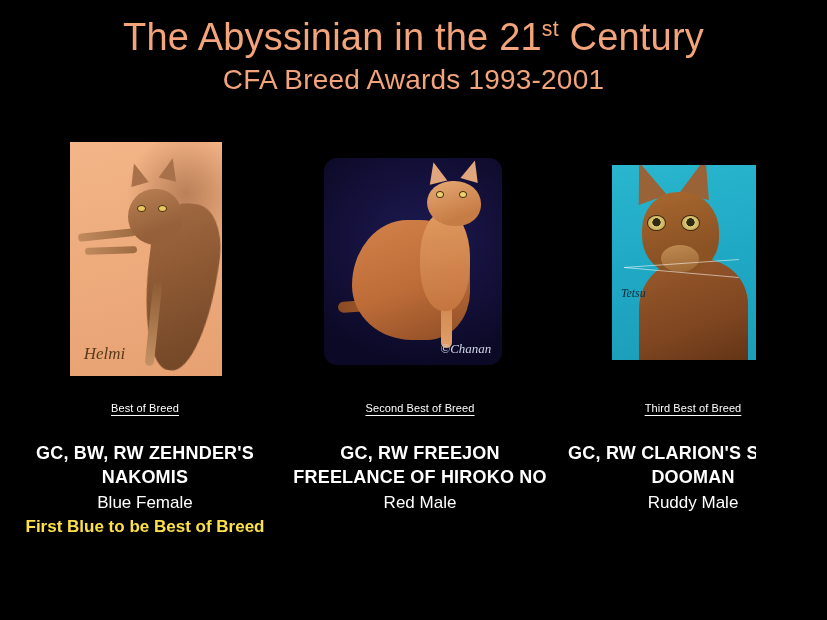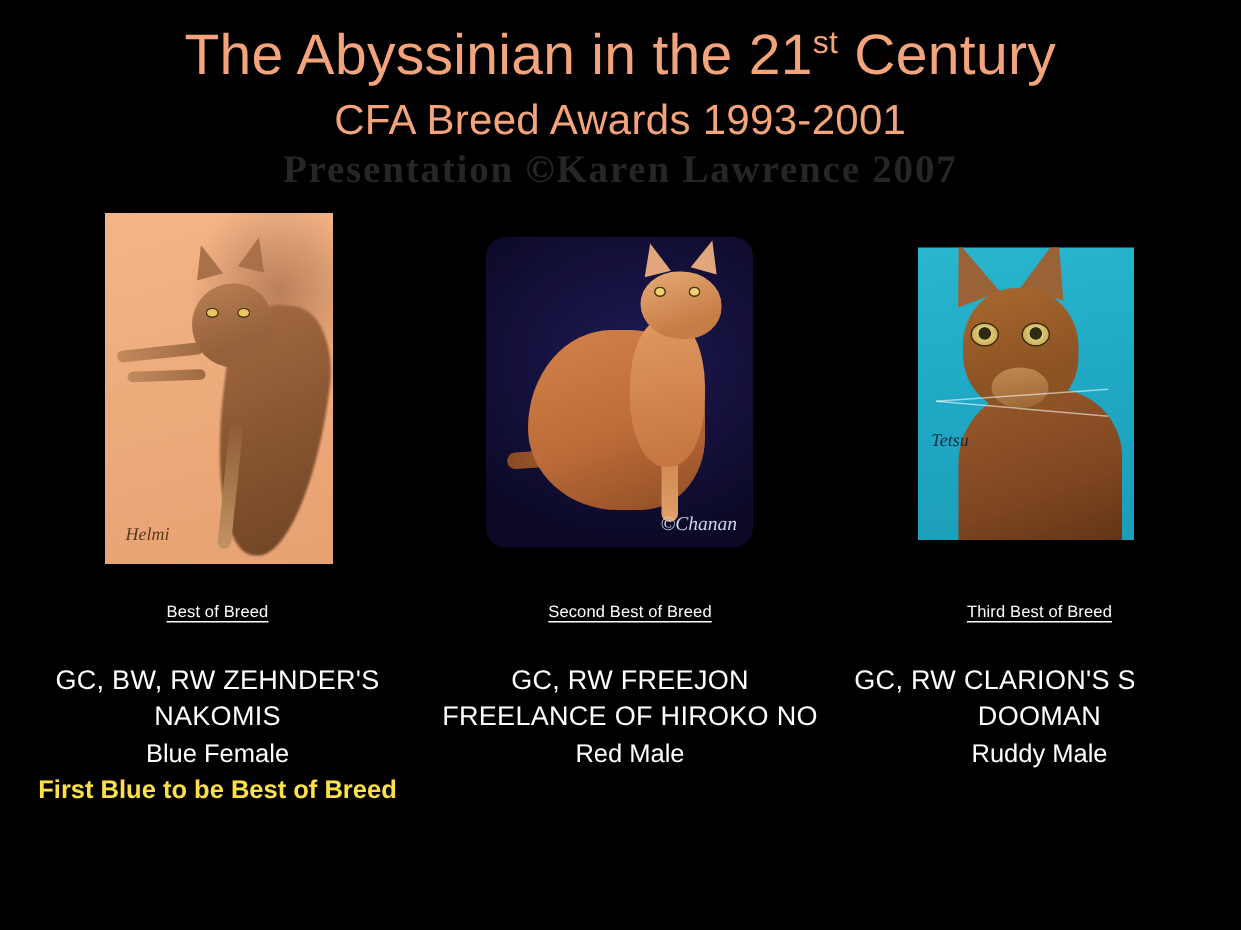--- a/index.html
+++ b/index.html
@@ -130,21 +130,21 @@
   #photo-1 .leg-a { left: 5%; top: 38%; width: 38%; height: 8px; transform: rotate(-6deg); }
   #photo-1 .leg-b { left: 10%; top: 45%; width: 34%; height: 7px; transform: rotate(-2deg); }
   #photo-1 .tail {
     position: absolute;
     left: 52%; top: 60%;
     width: 9px; height: 36%;
     background: linear-gradient(180deg, #8d5c36, #c49264);
     border-radius: 6px;
     transform: rotate(6deg);
   }
-  #photo-1 .sig { left: 9%; bottom: 5%; color: #5a3a1c; font-size: 12px; }
+  #photo-1 .sig { left: 9%; bottom: 5%; color: #5a3a1c; font-size: 17px; }
 
   
   #photo-2 {
     left: 324px;
     top: 158px;
     width: 178px;
     height: 207px;
     background:
       radial-gradient(ellipse 80% 60% at 55% 40%, #1d1a52 0%, #14103a 55%, #0b0925 100%);
     border-radius: 13px;
@@ -275,21 +275,21 @@
     font-weight: 400;
     color: #ffffff;
     text-decoration: underline;
     text-underline-offset: 3px;
     letter-spacing: 0.1px;
   }
   .cat-name {
     margin: 0;
     padding-top: 26px;
     font-size: 18px;
-    font-weight: 400;
+    font-weight: 700;
     line-height: 1.32;
     color: #ffffff;
     letter-spacing: 0.2px;
   }
   .cat-desc {
     margin: 0;
     padding-top: 2px;
     font-size: 17px;
     font-weight: 400;
     line-height: 1.35;
@@ -305,21 +305,20 @@
   }
 </style>
 </head>
 <body>
 
 <div id="slide">
 
   <div class="title-block">
     <h1 class="slide-title"><span>The Abyssinian in the 21</span><sup>st</sup><span> Century</span></h1>
     <h2 class="slide-subtitle">CFA Breed Awards 1993-2001</h2>
-    <div class="credit-line">Presentation ©Karen Lawrence 2007</div>
   </div>
 
   <div class="photo" id="photo-1">
     <div class="leg-a"></div>
     <div class="leg-b"></div>
     <div class="body"></div>
     <div class="tail"></div>
     <div class="ear-l"></div>
     <div class="ear-r"></div>
     <div class="head"></div>

